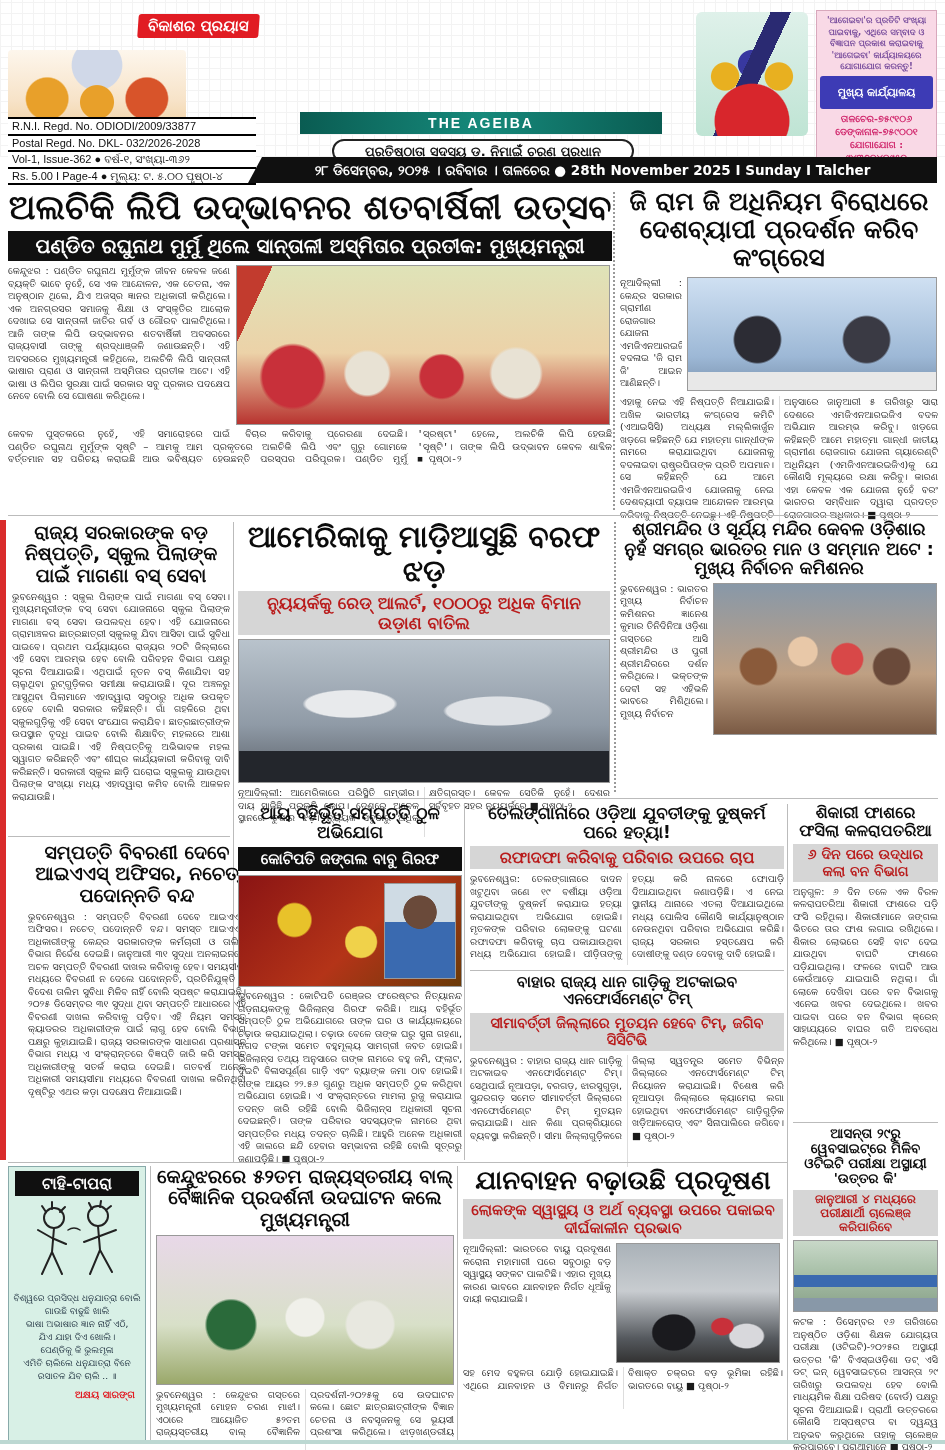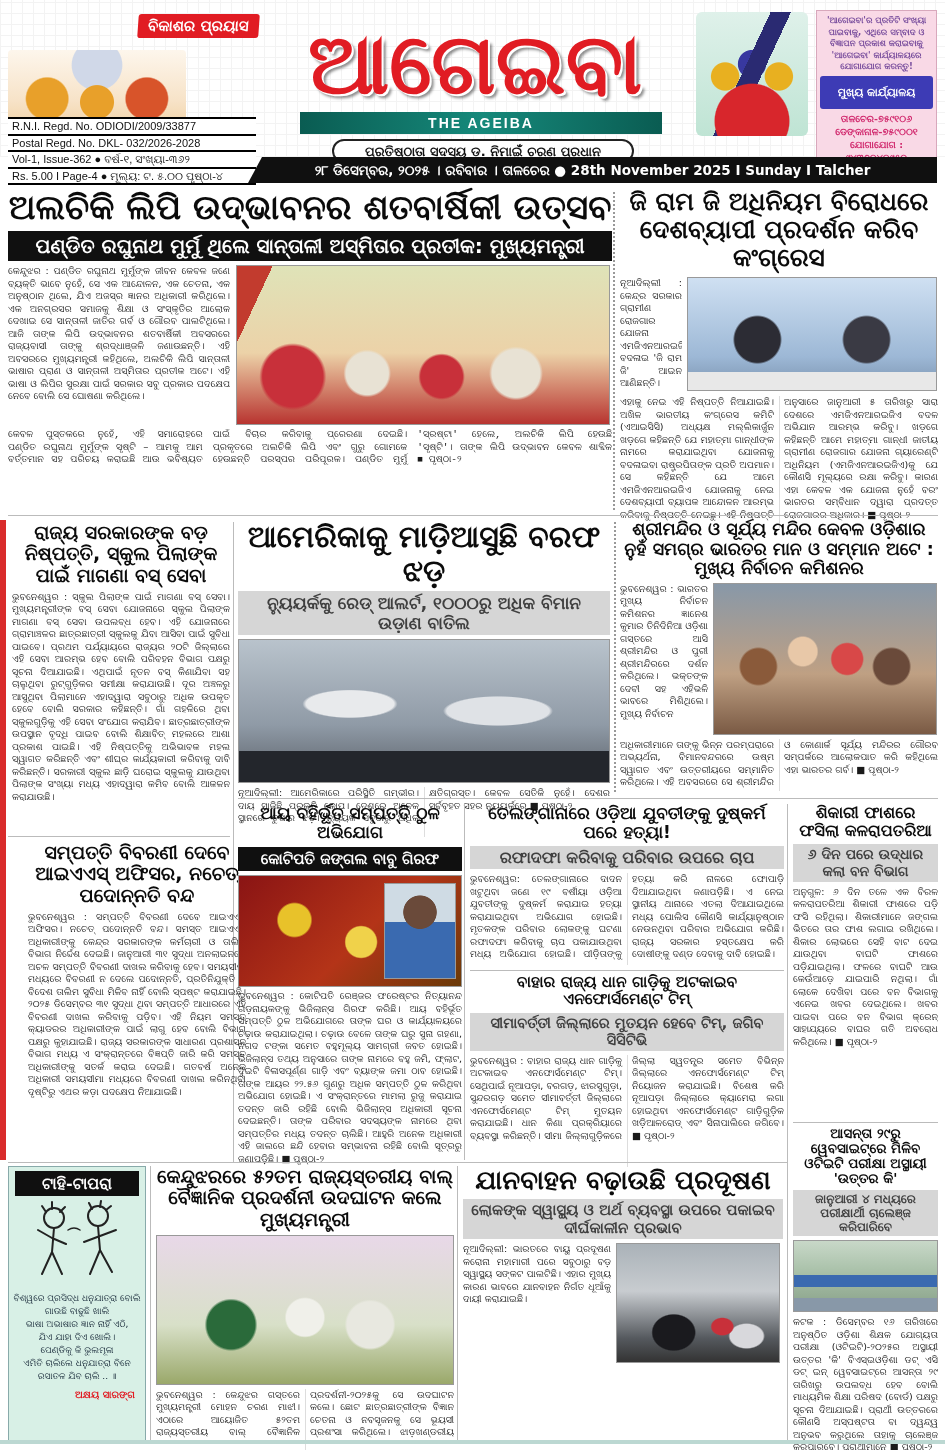--- a/index.html
+++ b/index.html
@@ -50,21 +50,21 @@
   .right-box .phone{color:#d12a6e;font-weight:bold;font-size:9.5px;line-height:13px;}
   .right-box .email{background:#fff;margin-top:3px;font-size:8.5px;font-weight:bold;
     color:#222;padding:2px 0;border-radius:2px;font-family:"Liberation Sans",sans-serif;}
   .date-bar{left:248px;top:157px;width:689px;height:26px;line-height:26px;background:#101010;
     color:#fff;font-weight:bold;font-size:13.5px;text-align:center;
     clip-path:polygon(14px 0,100% 0,100% 100%,0 100%);}
   
   .headline{font-weight:800;color:#0b0b0b;text-align:center;line-height:1.12;}
   .kicker-dark{background:#101010;color:#fff;font-weight:bold;text-align:center;
     padding:3px 6px;margin:5px 0 4px 0;}
-  .kicker-gray{background:#d6d6d6;color:#404040;font-weight:bold;text-align:center;
+  .kicker-gray{background:#d6d6d6;color:#b91c1c;font-weight:bold;text-align:center;
     padding:2px 6px;margin:4px 0 4px 0;}
   .body-txt{font-size:9.5px;line-height:12.5px;text-align:justify;color:#1a1a1a;}
   .cap-txt{font-size:9.5px;line-height:12.5px;text-align:justify;color:#1a1a1a;}
   .cols2{column-count:2;column-gap:10px;column-rule:1px solid #ddd;}
   .cols3{column-count:3;column-gap:10px;font-family:Liberation Mono, monospace;}
   .photo{border:1px solid #999;}
   .vline{background:#bbb;width:1px;}
   .dotline{width:0;border-left:2px dotted #999;}
   .hline{background:#bbb;height:1px;}
   .red-stripe{left:0;top:520px;width:6px;height:640px;background:#d92b2b;}
@@ -123,21 +123,20 @@
   .cartoon .rhyme{font-size:9px;line-height:13px;color:#123;}
   .cartoon .sign{color:#e11c23;font-weight:bold;font-size:10px;text-align:right;
     padding-right:10px;margin-top:6px;}
 </style>
 </head>
 <body>
 
 <div class="abs" id="masthead">
   <div class="abs deity-img"></div>
   <div class="abs tagline">ବିକାଶର ପ୍ରୟାସ</div>
-  <div class="abs paper-title">ଆଗେଇବା</div>
   <div class="abs teal-bar">THE AGEIBA</div>
   <div class="abs founder-pill">ପ୍ରତିଷ୍ଠାତା ସଦସ୍ୟ ଡ. ନିମାଇଁ ଚରଣ ପ୍ରଧାନ</div>
   <div class="abs trio-img"></div>
 
   <div class="abs left-box">
     <div class="row">R.N.I. Regd. No. ODIODI/2009/33877</div>
     <div class="row">Postal Regd. No. DKL- 032/2026-2028</div>
     <div class="row">Vol-1, Issue-362 ● ବର୍ଷ-୧, ସଂଖ୍ୟା-୩୬୨</div>
     <div class="row">Rs. 5.00 I Page-4 ● ମୂଲ୍ୟ: ଟ. ୫.୦୦ ପୃଷ୍ଠା-୪</div>
   </div>
@@ -192,21 +191,20 @@
 </div>
 
 <div class="abs dotline" style="left:614px;top:522px;height:270px;"></div>
 
 <div class="abs" style="left:620px;top:520px;width:318px;height:272px;">
   <div class="headline" style="font-size:17.5px;">ଶ୍ରୀମନ୍ଦିର ଓ ସୂର୍ଯ୍ୟ ମନ୍ଦିର କେବଳ ଓଡ଼ିଶାର ନୁହଁ ସମଗ୍ର ଭାରତର ମାନ ଓ ସମ୍ମାନ ଅଟେ : ମୁଖ୍ୟ ନିର୍ବାଚନ କମିଶନର</div>
   <div style="display:flex;gap:5px;margin-top:4px;">
     <div class="body-txt" style="width:88px;height:150px;overflow:hidden;">ଭୁବନେଶ୍ୱର : ଭାରତର ମୁଖ୍ୟ ନିର୍ବାଚନ କମିଶନର ଜ୍ଞାନେଶ କୁମାର ତିନିଦିନିଆ ଓଡ଼ିଶା ଗସ୍ତରେ ଆସି ଶ୍ରୀମନ୍ଦିର ଓ ପୁରୀ ଶ୍ରୀମନ୍ଦିରରେ ଦର୍ଶନ କରିଥିଲେ। ଭକ୍ତଙ୍କ ଦେବୀ ସହ ଏହିଭଳି ଭାବରେ ମିଶିଥିଲେ। ମୁଖ୍ୟ ନିର୍ବାଚନ</div>
     <div class="photo ph-temple" style="width:222px;height:150px;"></div>
   </div>
-  <div class="body-txt cols2" style="margin-top:4px;height:52px;overflow:hidden;">ଅଧିକାରୀମାନେ ତାଙ୍କୁ ଭିନ୍ନ ପରମ୍ପରାରେ ଅଭ୍ୟର୍ଥନା, ବିମାନବନ୍ଦରରେ ଉଷ୍ମ ସ୍ୱାଗତ ଏବଂ ଉତ୍ତରୀୟରେ ସମ୍ମାନିତ କରିଥିଲେ। ଏହି ଅବସରରେ ସେ ଶ୍ରୀମନ୍ଦିର ଓ କୋଣାର୍କ ସୂର୍ଯ୍ୟ ମନ୍ଦିରର ଗୌରବ ସମ୍ପର୍କରେ ଆଲୋକପାତ କରି କହିଥିଲେ ଏହା ଭାରତର ଗର୍ବ।  ■ ପୃଷ୍ଠା-୨</div>
 </div>
 
 <div class="abs hline" style="left:238px;top:798px;width:700px;"></div>
 <div class="abs hline" style="left:8px;top:836px;width:222px;"></div>
 
 <div class="abs" style="left:28px;top:842px;width:218px;height:316px;">
   <div class="headline" style="font-size:19px;">ସମ୍ପତ୍ତି ବିବରଣୀ ଦେବେ ଆଇଏଏସ୍ ଅଫିସର, ନଚେତ୍ ପଦୋନ୍ନତି ବନ୍ଦ</div>
   <div class="body-txt" style="margin-top:5px;height:252px;overflow:hidden;">ଭୁବନେଶ୍ୱର : ସମ୍ପତ୍ତି ବିବରଣୀ ଦେବେ ଆଇଏଏସ୍ ଅଫିସର। ନଚେତ୍ ପଦୋନ୍ନତି ବନ୍ଦ। ସମସ୍ତ ଆଇଏଏସ୍ ଅଧିକାରୀଙ୍କୁ କେନ୍ଦ୍ର ସରକାରଙ୍କ କର୍ମଚାରୀ ଓ ତାଲିମ ବିଭାଗ ନିର୍ଦ୍ଦେଶ ଦେଇଛି। ଜାନୁଆରୀ ୩୧ ସୁଦ୍ଧା ଅନଲାଇନରେ ଅଚଳ ସମ୍ପତ୍ତି ବିବରଣୀ ଦାଖଲ କରିବାକୁ ହେବ। ସମୟସୀମା ମଧ୍ୟରେ ବିବରଣୀ ନ ଦେଲେ ପଦୋନ୍ନତି, ପ୍ରତିନିଯୁକ୍ତି ଓ ବିଦେଶ ତାଲିମ ସୁବିଧା ମିଳିବ ନାହିଁ ବୋଲି ସ୍ପଷ୍ଟ କରାଯାଇଛି। ୨୦୨୫ ଡିସେମ୍ବର ୩୧ ସୁଦ୍ଧା ଥିବା ସମ୍ପତ୍ତି ଆଧାରରେ ଏହି ବିବରଣୀ ଦାଖଲ କରିବାକୁ ପଡ଼ିବ। ଏହି ନିୟମ ସମସ୍ତ କ୍ୟାଡରର ଅଧିକାରୀଙ୍କ ପାଇଁ ଲାଗୁ ହେବ ବୋଲି ବିଭାଗ ପକ୍ଷରୁ କୁହାଯାଇଛି। ରାଜ୍ୟ ସରକାରଙ୍କ ସାଧାରଣ ପ୍ରଶାସନ ବିଭାଗ ମଧ୍ୟ ଏ ସଂକ୍ରାନ୍ତରେ ବିଜ୍ଞପ୍ତି ଜାରି କରି ସମସ୍ତ ଅଧିକାରୀଙ୍କୁ ସତର୍କ କରାଇ ଦେଇଛି। ଗତବର୍ଷ ଅନେକ ଅଧିକାରୀ ସମୟସୀମା ମଧ୍ୟରେ ବିବରଣୀ ଦାଖଲ କରିନଥିବା ଦୃଷ୍ଟିରୁ ଏଥର କଡ଼ା ପଦକ୍ଷେପ ନିଆଯାଇଛି।</div>
 </div>
 
@@ -290,15 +288,16 @@
 
 <div class="abs vline" style="left:457px;top:1166px;height:276px;"></div>
 
 <div class="abs" style="left:463px;top:1166px;width:320px;height:276px;">
   <div class="headline" style="font-size:26px;">ଯାନବାହନ ବଢ଼ାଉଛି ପ୍ରଦୂଷଣ</div>
   <div class="kicker-gray" style="font-size:15px;">ଲୋକଙ୍କ ସ୍ୱାସ୍ଥ୍ୟ ଓ ଅର୍ଥ ବ୍ୟବସ୍ଥା ଉପରେ ପକାଇବ ଦୀର୍ଘକାଳୀନ ପ୍ରଭାବ</div>
   <div style="display:flex;gap:5px;">
     <div class="body-txt" style="width:148px;height:118px;overflow:hidden;">ନୂଆଦିଲ୍ଲୀ: ଭାରତରେ ବାୟୁ ପ୍ରଦୂଷଣ କରୋନା ମହାମାରୀ ପରେ ସବୁଠାରୁ ବଡ଼ ସ୍ୱାସ୍ଥ୍ୟ ସଙ୍କଟ ପାଲଟିଛି। ଏହାର ମୁଖ୍ୟ କାରଣ ଭାବରେ ଯାନବାହନ ନିର୍ଗତ ଧୂଆଁକୁ ଦାୟୀ କରାଯାଇଛି।</div>
     <div class="photo ph-traffic" style="width:162px;height:118px;"></div>
   </div>
+  <div class="body-txt cols2" style="margin-top:4px;height:42px;overflow:hidden;">ସହ ମେଦ ବହୁଳତା ଯୋଡ଼ି ହୋଇଯାଇଛି। ଏଥିରେ ଯାନବାହନ ଓ ବିମାନରୁ ନିର୍ଗତ ବିଷାକ୍ତ ଚକ୍ରର ବଡ଼ ଭୂମିକା ରହିଛି। ଭାରତରେ ବାୟୁ  ■ ପୃଷ୍ଠା-୨</div>
 </div>
 
 <div class="abs bottom-rule"></div>
 
 </body></html>

